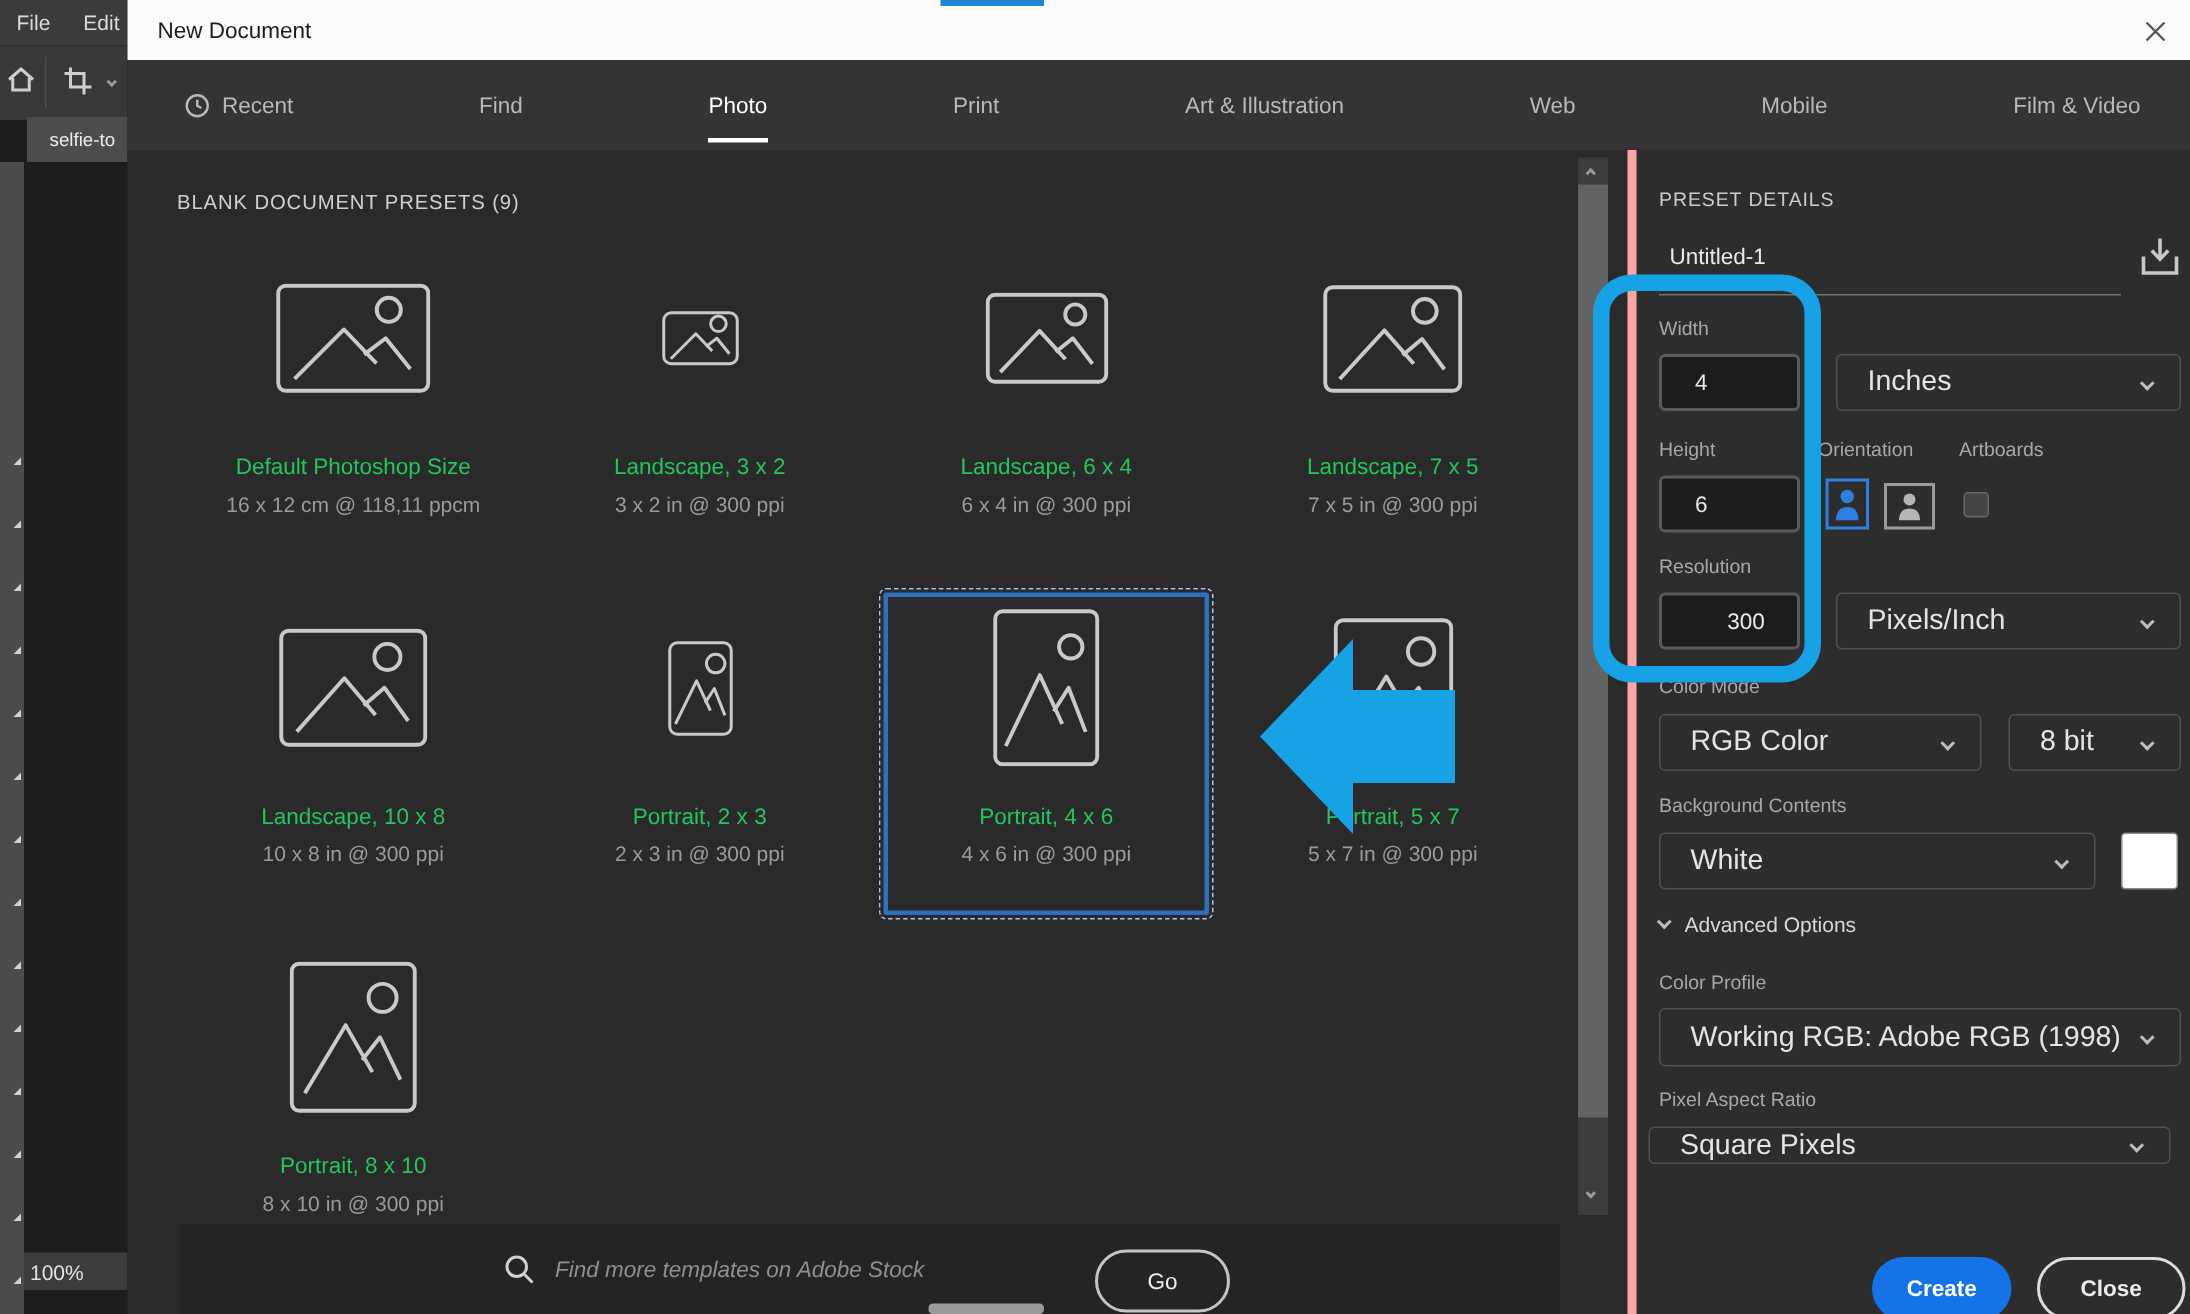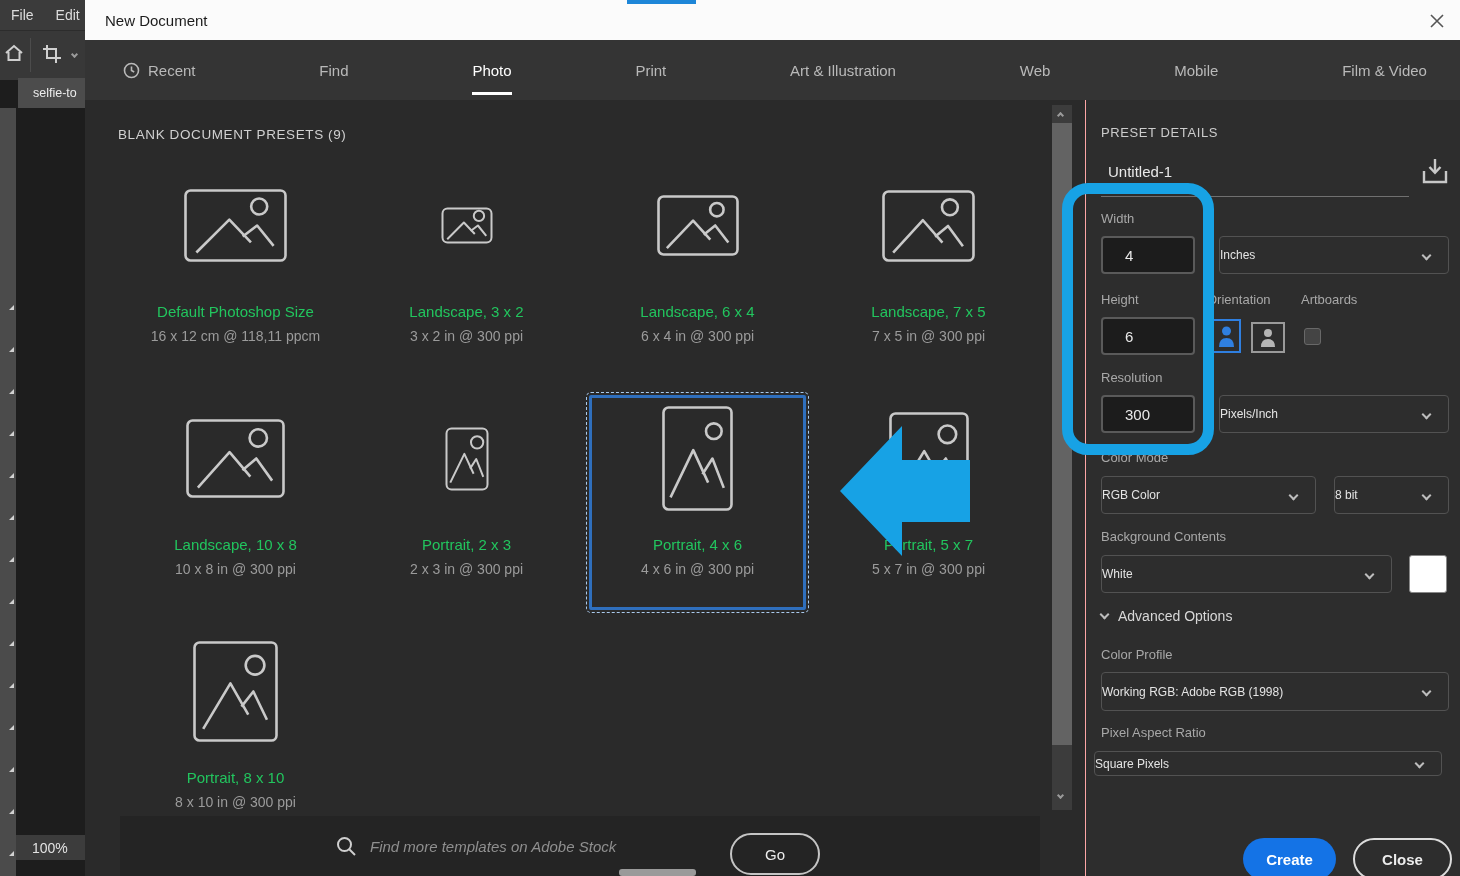--- a/index.html
+++ b/index.html
@@ -19,21 +19,21 @@
     border-top:1px solid #2c2c2c; }
   .ps-opt-divider { left:30px; top:38px; width:1px; height:34px; background:#4c4c4c; }
   .ps-doctab { left:18px; top:78px; width:67px; height:30px; background:#4c4c4c;
     color:#ececec; font-size:12.5px; font-weight:normal; display:flex; align-items:center;
     padding-left:15px; white-space:nowrap; overflow:hidden; }
   .ps-canvas { left:16px; top:108px; width:69px; height:744px; background:#1d1d1d; }
   .ps-toolstrip { left:0; top:108px; width:16px; height:768px; background:#4b4b4b; }
   .tool-tri { position:absolute; right:2px; width:0; height:0;
     border-left:5px solid transparent; border-bottom:5px solid #d2d2d2; }
   .ps-status { left:16px; top:835px; width:69px; height:25px; background:#3c3c3c;
-    color:#e2e2e2; font-size:14px; display:flex; align-items:center; padding-left:16px; }
+    color:#e2e2e2; font-size:14px; display:flex; align-items:center; padding-left:4px; }
 
   
   .dlg-titlebar { left:85px; top:0; width:1375px; height:40px; background:#fbfbfb;
     display:flex; align-items:center; }
   .dlg-title { margin-left:20px; font-size:15px; color:#1c1c1c; }
   .dlg-close { position:absolute; right:10px; top:8px; width:26px; height:26px;
     display:flex; align-items:center; justify-content:center; cursor:pointer; }
 
   .dlg-tabbar { left:85px; top:40px; width:1375px; height:60px; background:#343434;
     display:flex; align-items:stretch; padding-left:38px;justify-content:space-between; }
@@ -78,31 +78,31 @@
   .stock-input { position:absolute; left:250px; top:14px; width:350px; height:32px;
     background:transparent; border:none; outline:none; font-style:italic;
     font-size:15px; color:#cfcfcf; font-family:"Liberation Sans", sans-serif; }
   .stock-input::placeholder { color:#8f8f8f; opacity:1; }
   .go-btn { position:absolute; left:610px; top:17px; width:90px; height:42px;
     border:2px solid #c4c4c4; border-radius:21px; color:#ececec; font-size:15px;
     display:flex; align-items:center; justify-content:center; cursor:pointer; }
 
   
   .panel { left:1085px; top:100px; width:375px; height:776px; background:#2d2d2d;
-    border-left:1px solid #fca5a5; }
+    border-left:6px solid #fca5a5; }
   .panel .abs { position:absolute; }
   .p-label { font-size:13px; color:#a8a8a8; }
   .p-sectitle { font-size:13px; letter-spacing:.6px; color:#cccccc; }
   .docname { font-size:15px; color:#e9e9e9; }
   .underline { background:#707070; height:1px; }
   .num-input { background:#1c1c1c; border:2px solid #5a5a5a; border-radius:4px;
     color:#e9e9e9; font-size:15px; padding-left:22px; width:94px; height:38px;
     font-family:"Liberation Sans", sans-serif; outline:none; }
   .dropdown { border:1.5px solid #525252; border-radius:4px; display:flex;
-    align-items:center; color:#e4e4e4; font-size:12px; 
+    align-items:center; color:#e4e4e4; font-size:19px; padding-left:20px;
     cursor:pointer; background:#2d2d2d; }
   .dropdown .chev { position:absolute; right:18px; }
   .orient-btn { display:flex; align-items:center; justify-content:center;
     cursor:pointer; background:#2d2d2d; }
   .orient-btn.sel { border:2px solid #2f7fe0; }
   .orient-btn.unsel { border:2px solid #9a9a9a; }
   .checkbox { background:#444; border:1px solid #686868; border-radius:3px;
     cursor:pointer; }
   .swatch { background:#ffffff; border-radius:3px; border:1px solid #888; }
   .adv-row { display:flex; align-items:center; gap:10px; color:#d8d8d8;
@@ -362,21 +362,21 @@
     <div class="abs orient-btn unsel" style="left:165px;top:222px;width:34px;height:31px">
       <svg width="20" height="19" viewBox="0 0 20 19">
         <circle cx="10" cy="5" r="4" fill="#b5b5b5"></circle>
         <path d="M3 19 Q3 11 10 11 Q17 11 17 19 Z" fill="#b5b5b5"></path>
       </svg>
     </div>
     <div class="abs p-label" style="left:215px;top:192px">Artboards</div>
     <div class="abs checkbox" style="left:218px;top:228px;width:17px;height:17px"></div>
 
     <div class="abs p-label" style="left:15px;top:270px">Resolution</div>
-    <input class="abs num-input" style="left: 15px; top: 295px;" readonly="" value="300">
+    <input class="abs num-input" style="left: 15px; top: 295px; text-align: center;" readonly="" value="300">
     <div class="abs dropdown" style="left:133px;top:295px;width:230px;height:38px">
       <span>Pixels/Inch</span>
       <span class="chev down"></span>
     </div>
 
     <div class="abs p-label" style="left:15px;top:350px">Color Mode</div>
     <div class="abs dropdown" style="left:15px;top:376px;width:215px;height:38px">
       <span>RGB Color</span>
       <span class="chev down"></span>
     </div>

